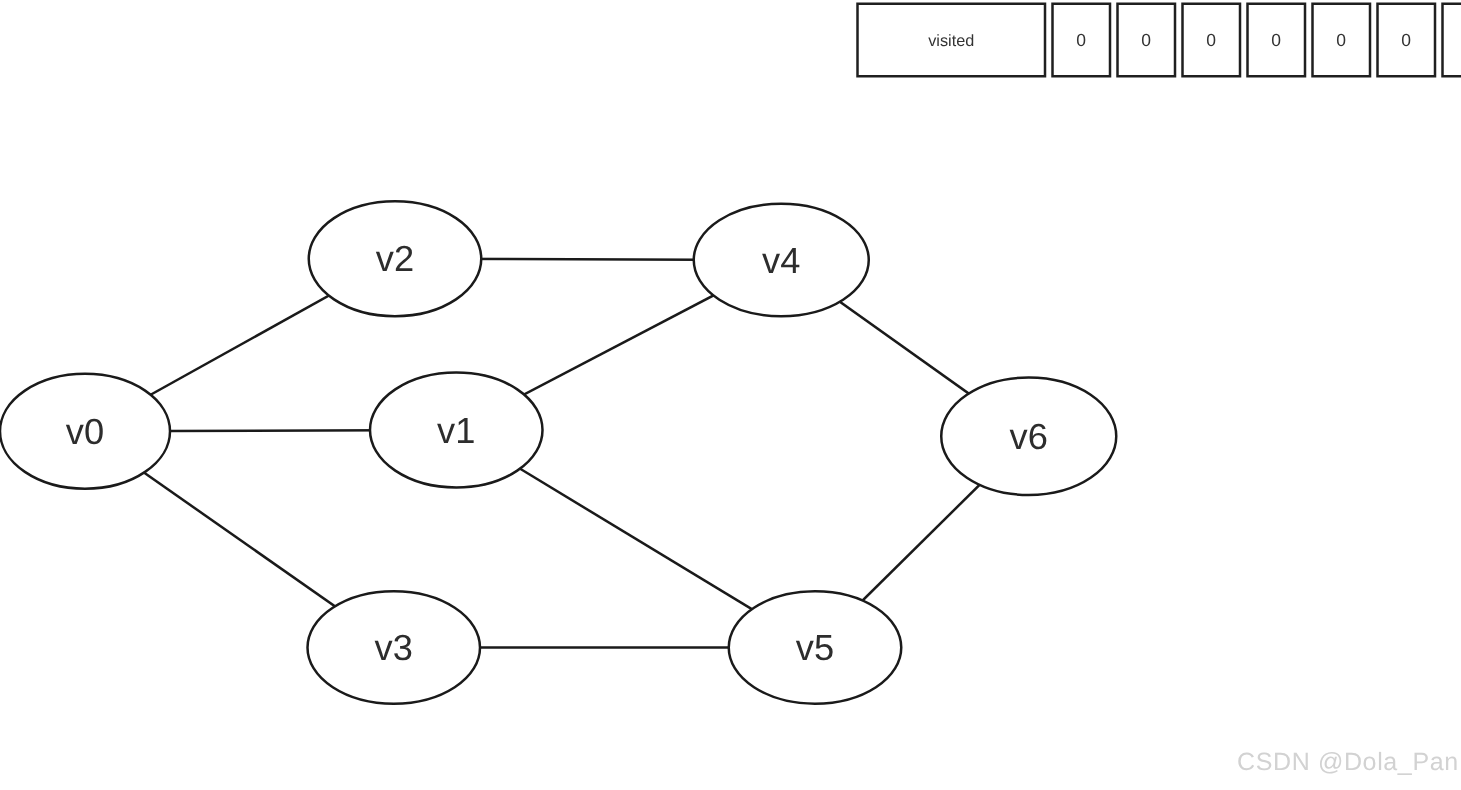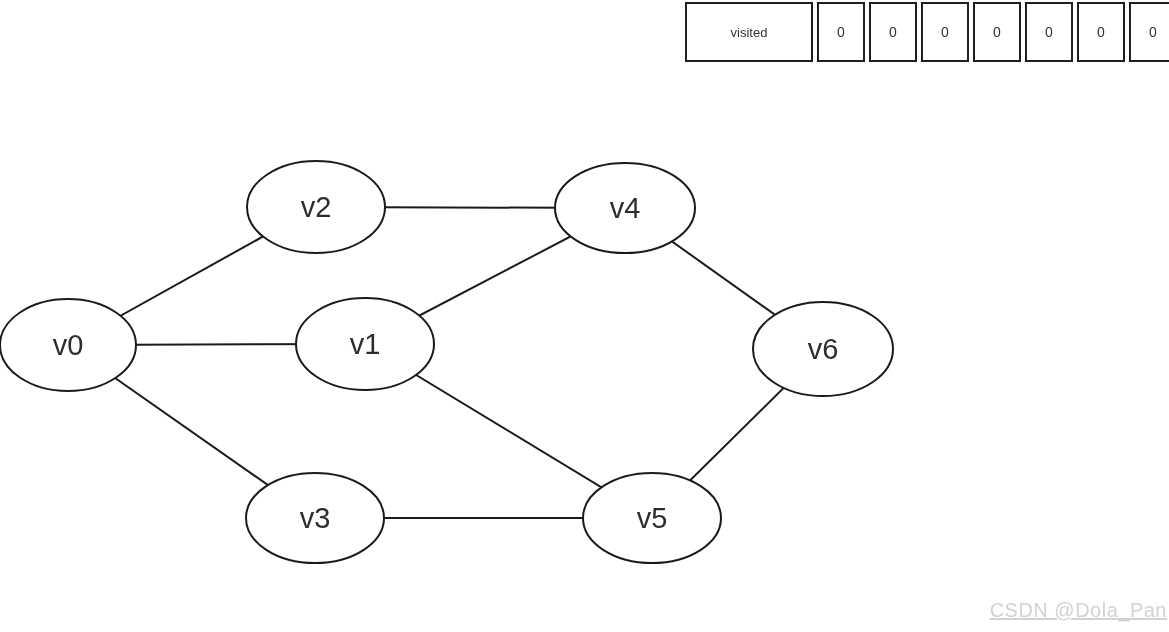--- a/index.html
+++ b/index.html
@@ -28,31 +28,30 @@
   .vcell {
     box-sizing: border-box;
     background: #ffffff;
     border: 2px solid #1f1f1f;
     display: flex;
     align-items: center;
     justify-content: center;
     color: #333333;
     flex: none;
   }
-  .vcell.label { width: 128px; font-size: 13px; }
+  .vcell.label { width: 152px; font-size: 13px; }
   .vcell.value { width: 48px;  font-size: 14px; }
   .watermark {
     position: absolute;
     top: 599px;
     right: 2px;
     font-size: 20px;
     letter-spacing: 0.5px;
     color: #d2d2d2;
     white-space: nowrap;
-    text-decoration: underline;
   }
 </style>
 </head>
 <body>
 
 <div class="stage">
 
   <svg class="graph" id="graph-svg" width="1169" height="632">
       <line x1="68" y1="345" x2="316" y2="207" stroke="#1a1a1a" stroke-width="2"></line>
       <line x1="68" y1="345" x2="365" y2="344" stroke="#1a1a1a" stroke-width="2"></line>

